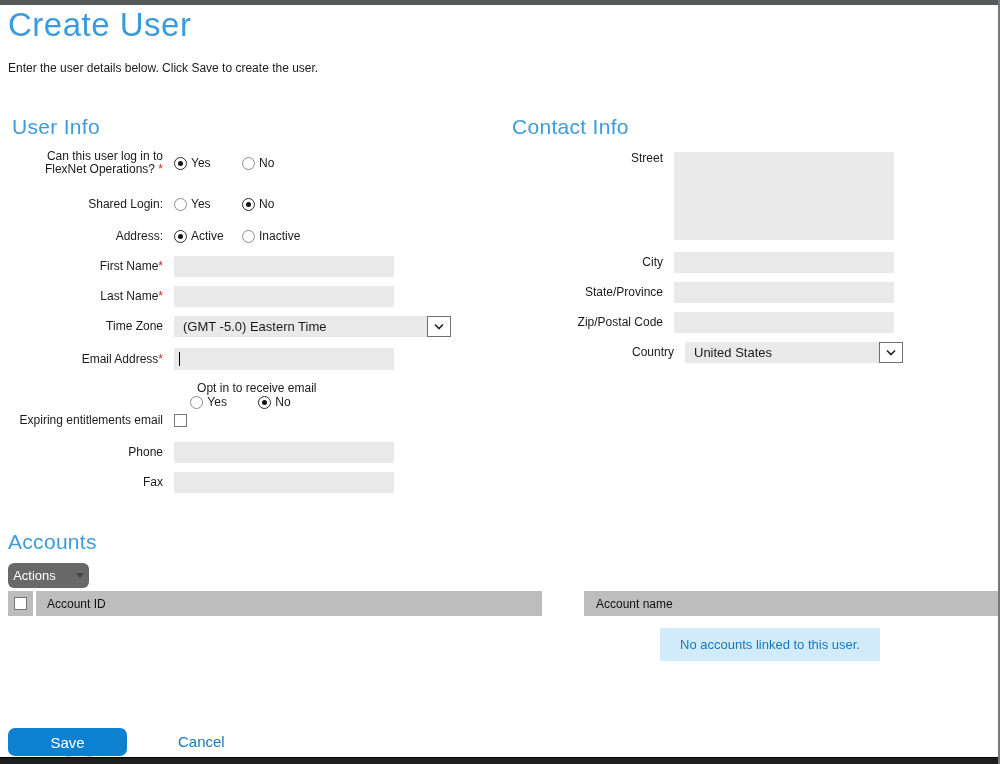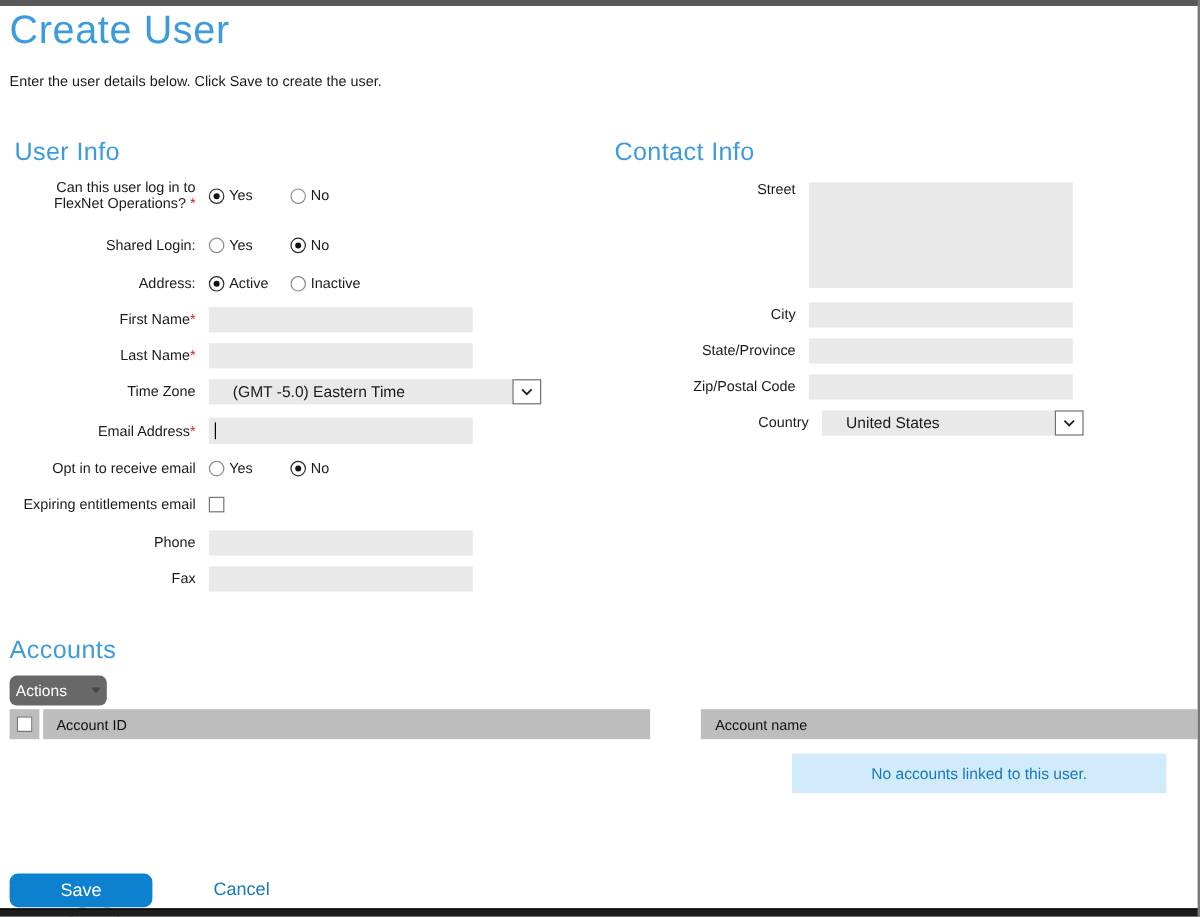--- a/index.html
+++ b/index.html
@@ -34,35 +34,35 @@
   .opt { display:flex; align-items:center; }
   .opt-first { width:68px; }
   .radio { width:13px; height:13px; border:1px solid #8C8C8C; border-radius:50%; background:#fff; flex:none; position:relative; cursor:pointer; }
   .radio.sel { border-color:#2B2B2B; }
   .radio.sel::after { content:""; position:absolute; left:3px; top:3px; width:5px; height:5px; border-radius:50%; background:#111; }
   .opt-label { font-size:12px; color:#1A1A1A; margin-left:4px; }
   .cb { width:13px; height:13px; border:1px solid #767676; background:#fff; cursor:pointer; }
 
   
   .select { display:flex; align-items:stretch; cursor:pointer; }
-  .select-val { background:#E9E9E9; height:21px; line-height:21px; padding-left:20px; font-size:13px; color:#1A1A1A; }
+  .select-val { background:#E9E9E9; height:21px; line-height:21px; padding-left:9px; font-size:13px; color:#1A1A1A; }
   .select-btn { width:24px; height:21px; background:#fff; border:1px solid #707070; display:flex; align-items:center; justify-content:center; }
 
   
   .actions-btn { position:absolute; left:8px; top:563px; width:81px; height:25px; background:#686868; border:none;
                  border-radius:6px; color:#fff; font:13px "Liberation Sans",sans-serif; display:flex; align-items:center;
                  justify-content:center; gap:20px; cursor:pointer; }
   .actions-caret { width:0; height:0; border-left:4px solid transparent; border-right:4px solid transparent; border-top:5px solid #474747; }
   .tbl-hdr { position:absolute; left:8px; top:591px; right:2px; height:25px; display:flex; }
   .cell { background:#BDBDBD; display:flex; align-items:center; font-size:12px; color:#111; }
   .cell-cb { width:25px; justify-content:center; flex:none; }
   .gap { width:3px; background:#fff; flex:none; }
   .cell-id { width:506px; padding-left:11px; flex:none; }
   .cell-name { flex:1; padding-left:12px;margin-left:39px; }
-  .empty-msg { position:absolute; left:660px; top:628px; width:312px; height:33px; background:#D2EBFA;
+  .empty-msg { position:absolute; left:660px; top:628px; width:220px; height:33px; background:#D2EBFA;
                display:flex; align-items:center; justify-content:center; font-size:13px; color:#1778BE; }
 
   
   .save-btn { position:absolute; left:8px; top:728px; width:119px; height:28px; background:#0E80D0; border:none;
               border-radius:7px; color:#fff; font:15px "Liberation Sans",sans-serif; cursor:pointer; z-index:3; }
   .cancel-link { position:absolute; left:178px; top:733px; font-size:15px; color:#1778BE; text-decoration:none; cursor:pointer; }
 </style>
 </head>
 <body>
 
@@ -152,21 +152,21 @@
   </div>
 
   <div class="row" style="left:0; top:348px; height:22px; width:470px;">
     <div class="lbl"><span>Email Address</span><span class="req">*</span></div>
     <div class="ctrl email-wrap">
       <input class="tf" style="height: 22px;" type="text" value="">
       <div class="caret"></div>
     </div>
   </div>
 
-  <div class="row" style="left:0; top:382px; height:16px; width:470px;">
+  <div class="row" style="left:0; top:382px; height:16px; width:470px;flex-direction:column;">
     <div class="lbl">Opt in to receive email</div>
     <div class="ctrl">
       <span class="opt opt-first">
         <span class="radio"></span>
         <span class="opt-label">Yes</span>
       </span>
       <span class="opt">
         <span class="radio sel"></span>
         <span class="opt-label">No</span>
       </span>

